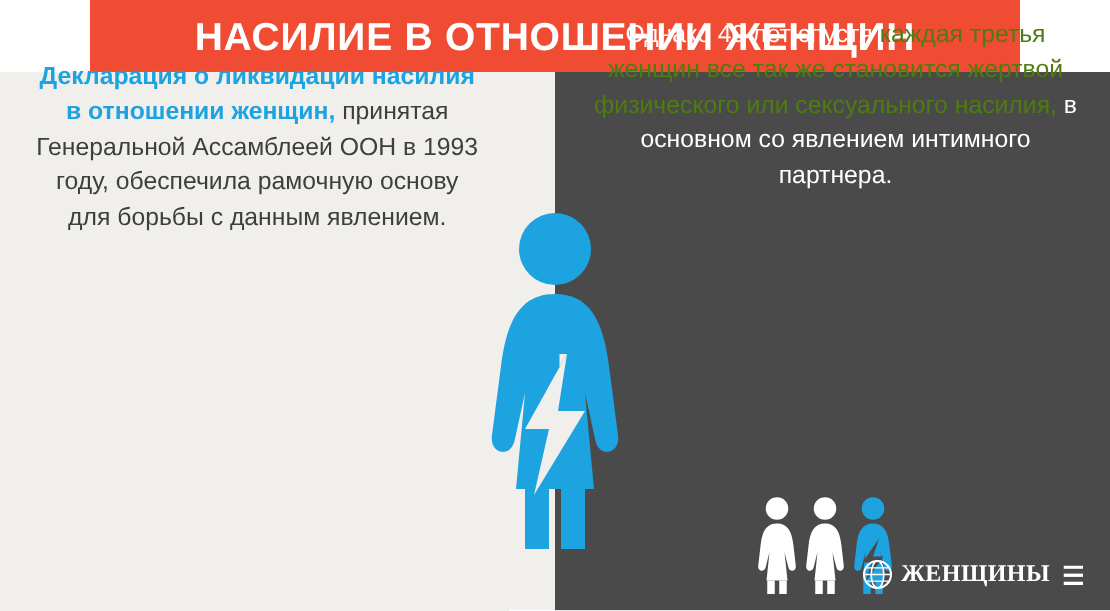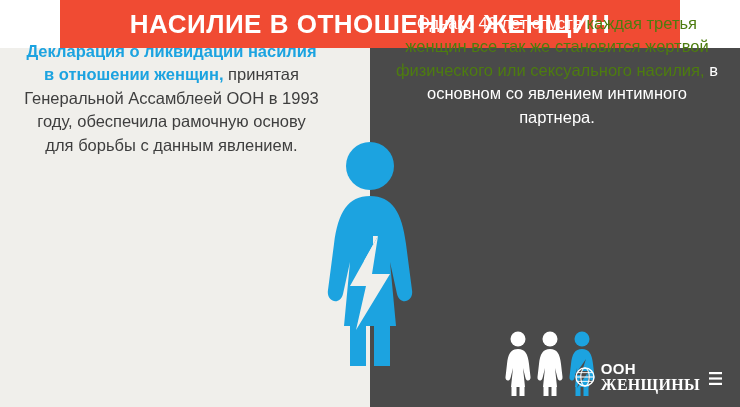--- a/index.html
+++ b/index.html
@@ -208,21 +208,20 @@
     <span class="logo-globe">
       <svg width="20" height="20" viewBox="0 0 20 20" xmlns="http://www.w3.org/2000/svg">
         <circle cx="10" cy="10" r="9" fill="none" stroke="#ffffff" stroke-width="1.4"></circle>
         <ellipse cx="10" cy="10" rx="4.2" ry="9" fill="none" stroke="#ffffff" stroke-width="1.1"></ellipse>
         <line x1="1" y1="10" x2="19" y2="10" stroke="#ffffff" stroke-width="1.1"></line>
         <line x1="2.6" y1="5.6" x2="17.4" y2="5.6" stroke="#ffffff" stroke-width="0.9"></line>
         <line x1="2.6" y1="14.4" x2="17.4" y2="14.4" stroke="#ffffff" stroke-width="0.9"></line>
       </svg>
     </span>
     <span class="logo-text">
-      <span class="l1">ООН</span>
       <span class="l2">ЖЕНЩИНЫ</span>
     </span>
     <span class="logo-bars">
       <svg width="13" height="13" viewBox="0 0 13 13" xmlns="http://www.w3.org/2000/svg">
         <rect x="0" y="0" width="13" height="2.2" fill="#ffffff"></rect>
         <rect x="0" y="5.4" width="13" height="2.2" fill="#ffffff"></rect>
         <rect x="0" y="10.8" width="13" height="2.2" fill="#ffffff"></rect>
       </svg>
     </span>
   </div>

